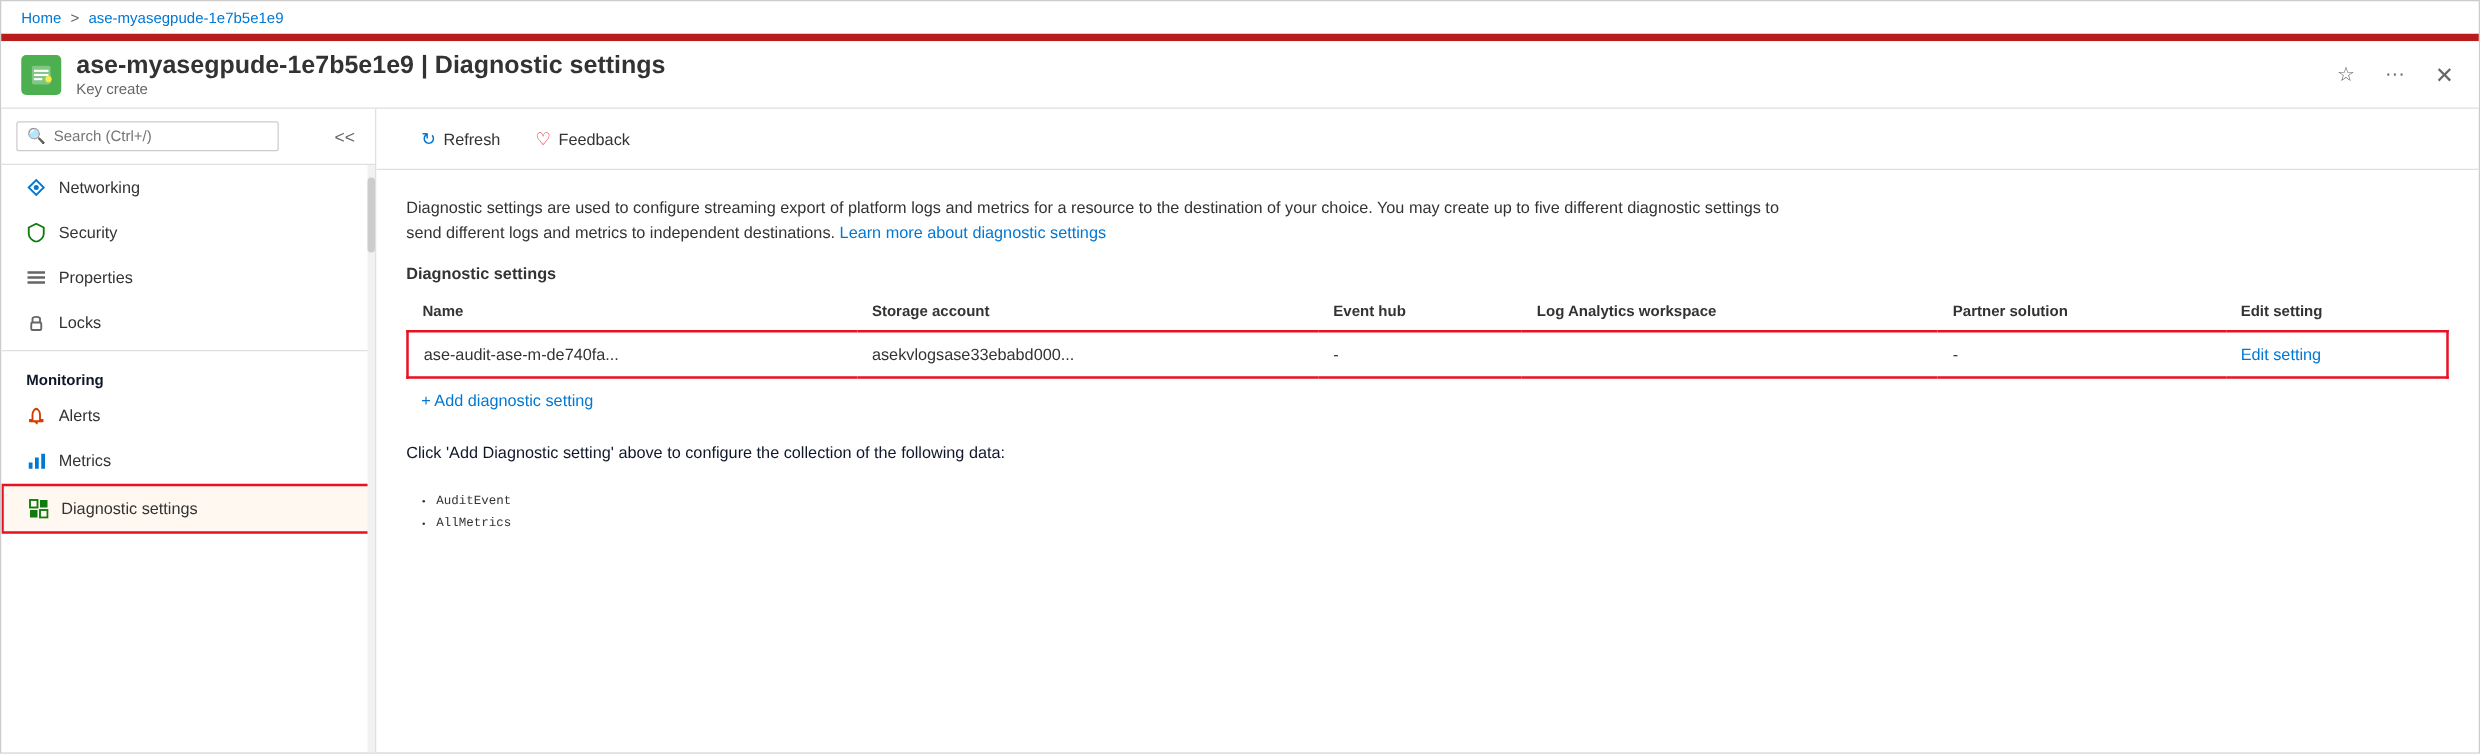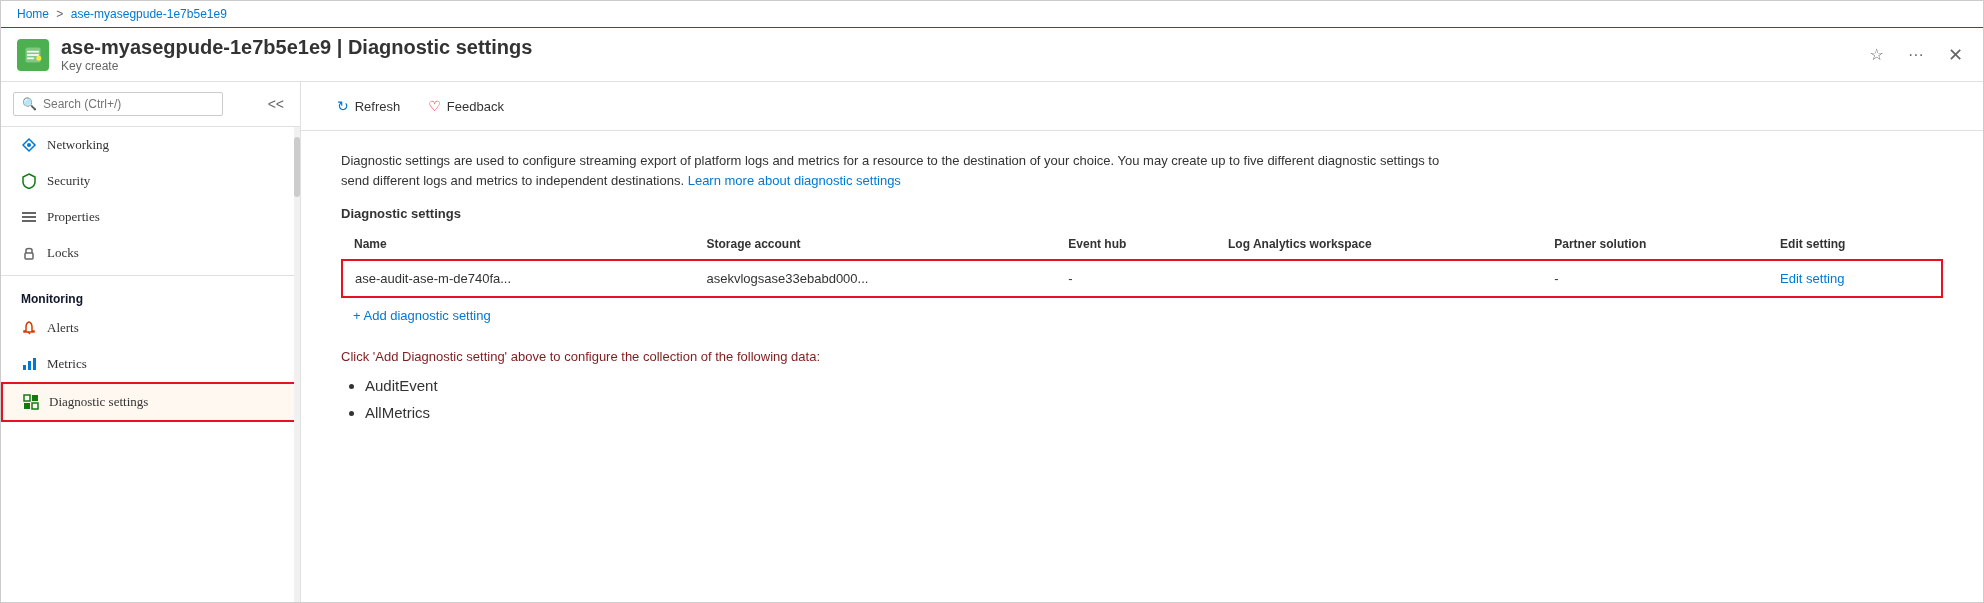--- a/index.html
+++ b/index.html
@@ -12,74 +12,74 @@
     .resource-icon { width: 32px; height: 32px; background: #4caf50; border-radius: 4px; display: flex; align-items: center; justify-content: center; margin-right: 12px; flex-shrink: 0; }
     .resource-icon svg { width: 20px; height: 20px; fill: #fff; }
     .header-title-block { flex: 1; }
     .header-title { font-size: 20px; font-weight: 600; color: #333; }
     .header-subtitle { font-size: 12px; color: #666; }
     .header-actions { display: flex; align-items: center; gap: 16px; }
     .pin-icon, .more-icon, .close-icon { cursor: pointer; color: #666; font-size: 16px; padding: 4px; }
     .close-icon { font-size: 18px; font-weight: 300; }
 
     
-    .breadcrumb { padding: 6px 16px; font-size: 12px; color: #0078d4; border-bottom: 1px solid #b91c1c; }
+    .breadcrumb { padding: 6px 16px; font-size: 12px; color: #0078d4; border-bottom: 6px solid #b91c1c; }
     .breadcrumb a { color: #0078d4; text-decoration: none; }
     .breadcrumb span { color: #666; margin: 0 4px; }
 
     
     .main-layout { display: flex; flex: 1; overflow: hidden; }
 
     
     .sidebar { width: 300px; flex-shrink: 0; border-right: 1px solid #e0e0e0; display: flex; flex-direction: column; overflow-y: auto; position: relative; }
     .sidebar-search { padding: 10px 12px; border-bottom: 1px solid #e0e0e0; display: flex; align-items: center; }
     .search-box { display: flex; align-items: center; border: 1px solid #ccc; border-radius: 2px; padding: 4px 8px; width: 210px; background: #fff; }
     .search-box input { border: none; outline: none; font-size: 12px; width: 100%; color: #999; }
     .search-icon-small { color: #666; margin-right: 6px; font-size: 12px; }
     .collapse-btn { margin-left: auto; cursor: pointer; color: #666; font-size: 14px; padding: 4px; }
 
     .sidebar-scroll { overflow-y: auto; flex: 1; position: relative; }
 
-    .nav-item { display: flex; align-items: flex-start; padding: 10px 20px; cursor: pointer; color: #333; font-size: 13px; gap: 10px; font-family: Liberation Serif, serif; }
+    .nav-item { display: flex; align-items: flex-start; padding: 10px 20px; cursor: pointer; color: #333; font-size: 13px; gap: 10px; }
     .nav-item.active-selected { background: #fff8f0; border: 2px solid #e81123; }
     .nav-icon { width: 16px; height: 16px; display: flex; align-items: center; justify-content: center; flex-shrink: 0; }
 
     .section-header { padding: 12px 20px 4px; font-size: 12px; font-weight: 700; color: #0f172a; text-transform: none; }
     .section-divider { border: none; border-top: 1px solid #e0e0e0; margin: 4px 0; }
 
     
     .content-area { flex: 1; overflow-y: auto; padding: 0; }
 
     .toolbar { display: flex; align-items: center; padding: 10px 24px; border-bottom: 1px solid #e0e0e0; gap: 4px; }
     .toolbar-btn { display: flex; align-items: center; gap: 6px; padding: 6px 12px; background: none; border: none; cursor: pointer; font-size: 13px; color: #333; border-radius: 2px; }
     .toolbar-icon { font-size: 14px; color: #0078d4; }
     .toolbar-icon.heart { color: #e81123; }
 
-    .content-body { padding: 20px 40px; }
+    .content-body { padding: 20px 24px; }
 
     .description-text { font-size: 13px; color: #333; line-height: 1.5; margin-bottom: 6px; max-width: 1100px; }
     .learn-more { color: #0078d4; text-decoration: none; }
 
     .section-title { font-size: 13px; font-weight: 600; margin: 16px 0 8px; color: #333; }
 
     
     .diag-table { width: 100%; border-collapse: collapse; }
     .diag-table th { text-align: left; padding: 8px 12px; font-size: 12px; font-weight: 700; color: #333; border-bottom: 1px solid #e0e0e0; }
     .diag-table td { padding: 10px 12px; font-size: 13px; color: #333; vertical-align: middle; margin-left: 19px; }
 
     .table-row-selected { border: 2px solid #e81123; }
     .table-row-selected td { background: #fff; }
 
     .edit-link { color: #0078d4; text-decoration: none; }
 
     .add-setting { display: flex; align-items: center; gap: 4px; color: #0078d4; cursor: pointer; padding: 10px 12px; font-size: 13px; text-decoration: none; }
 
-    .collection-info { font-size: 13px; color: #7f1d1d; margin-top: 16px; margin-bottom: 8px; }
+    .collection-info { font-size: 13px; color: #0f172a; margin-top: 16px; margin-bottom: 24px; }
     .bullet-list { margin-left: 24px; }
-    .bullet-list li { font-size: 15px; color: #333; line-height: 1.8; }
+    .bullet-list li { font-size: 10px; color: #333; line-height: 1.8; font-family: Liberation Mono, monospace; }
 
     
     ::-webkit-scrollbar { width: 6px; }
     ::-webkit-scrollbar-track { background: #f1f1f1; }
     ::-webkit-scrollbar-thumb { background: #c0c0c0; border-radius: 3px; }
   </style>
 </head>
 <body>
 
 <div class="app-container">

